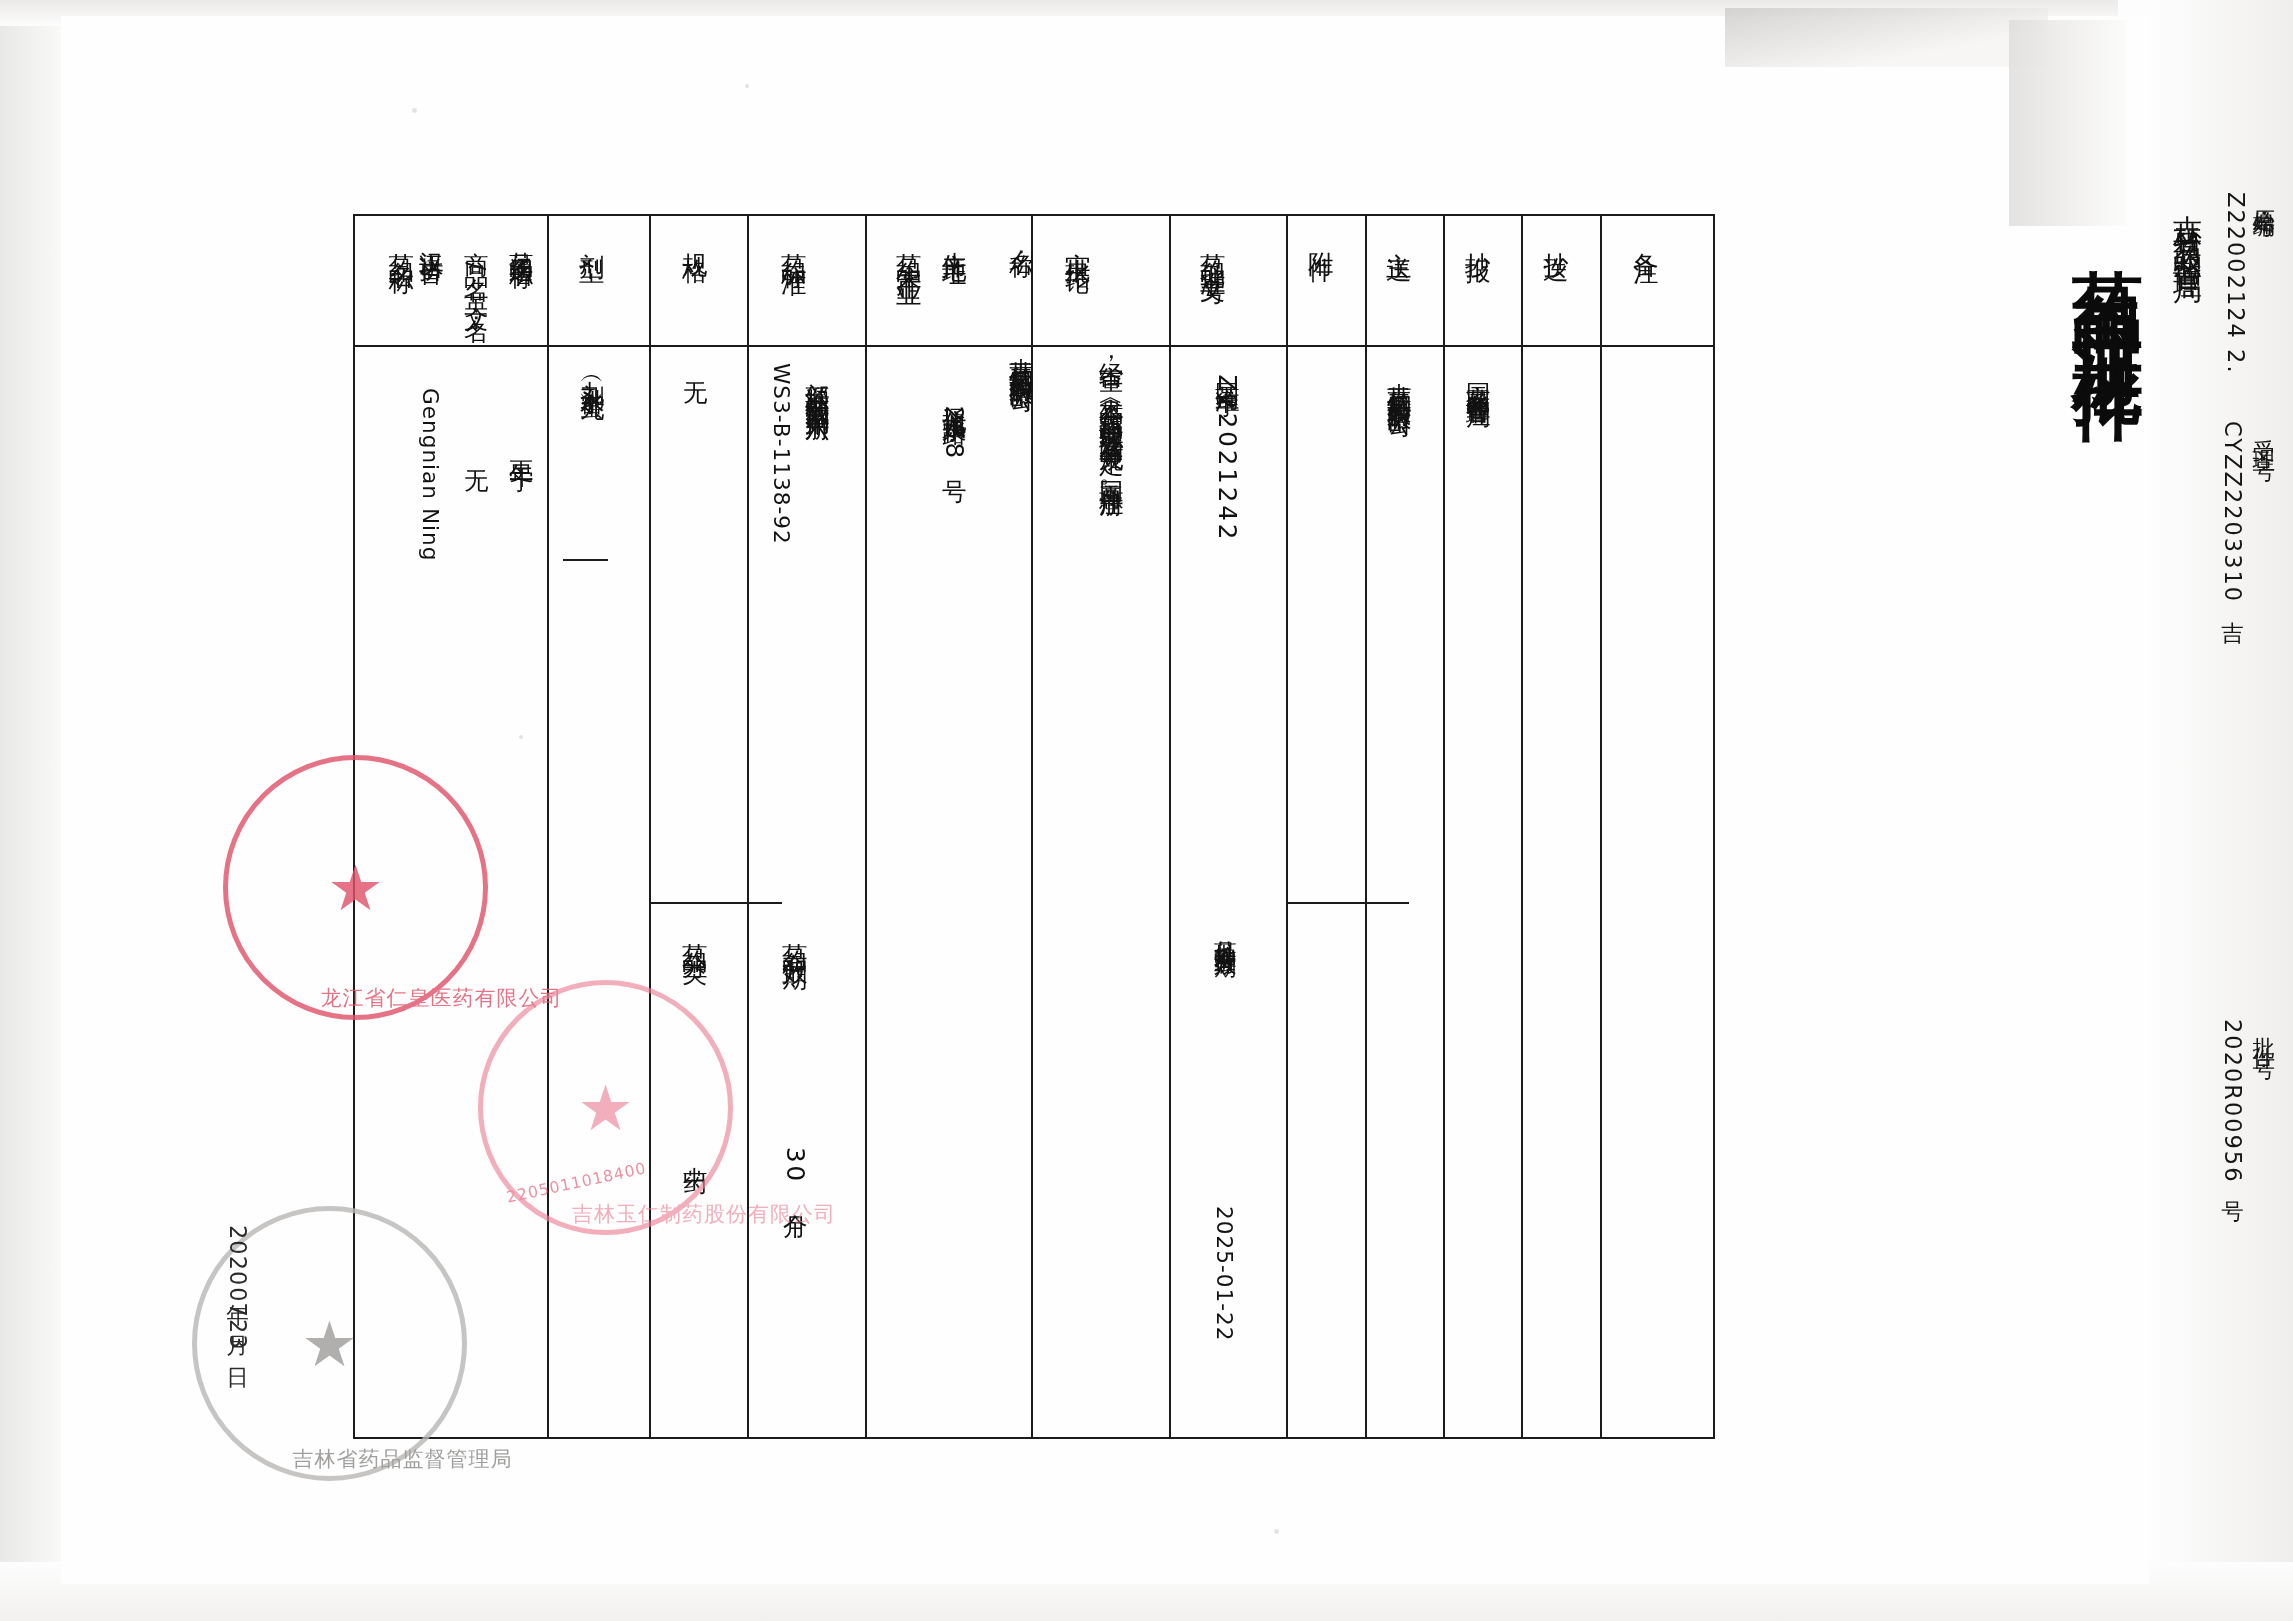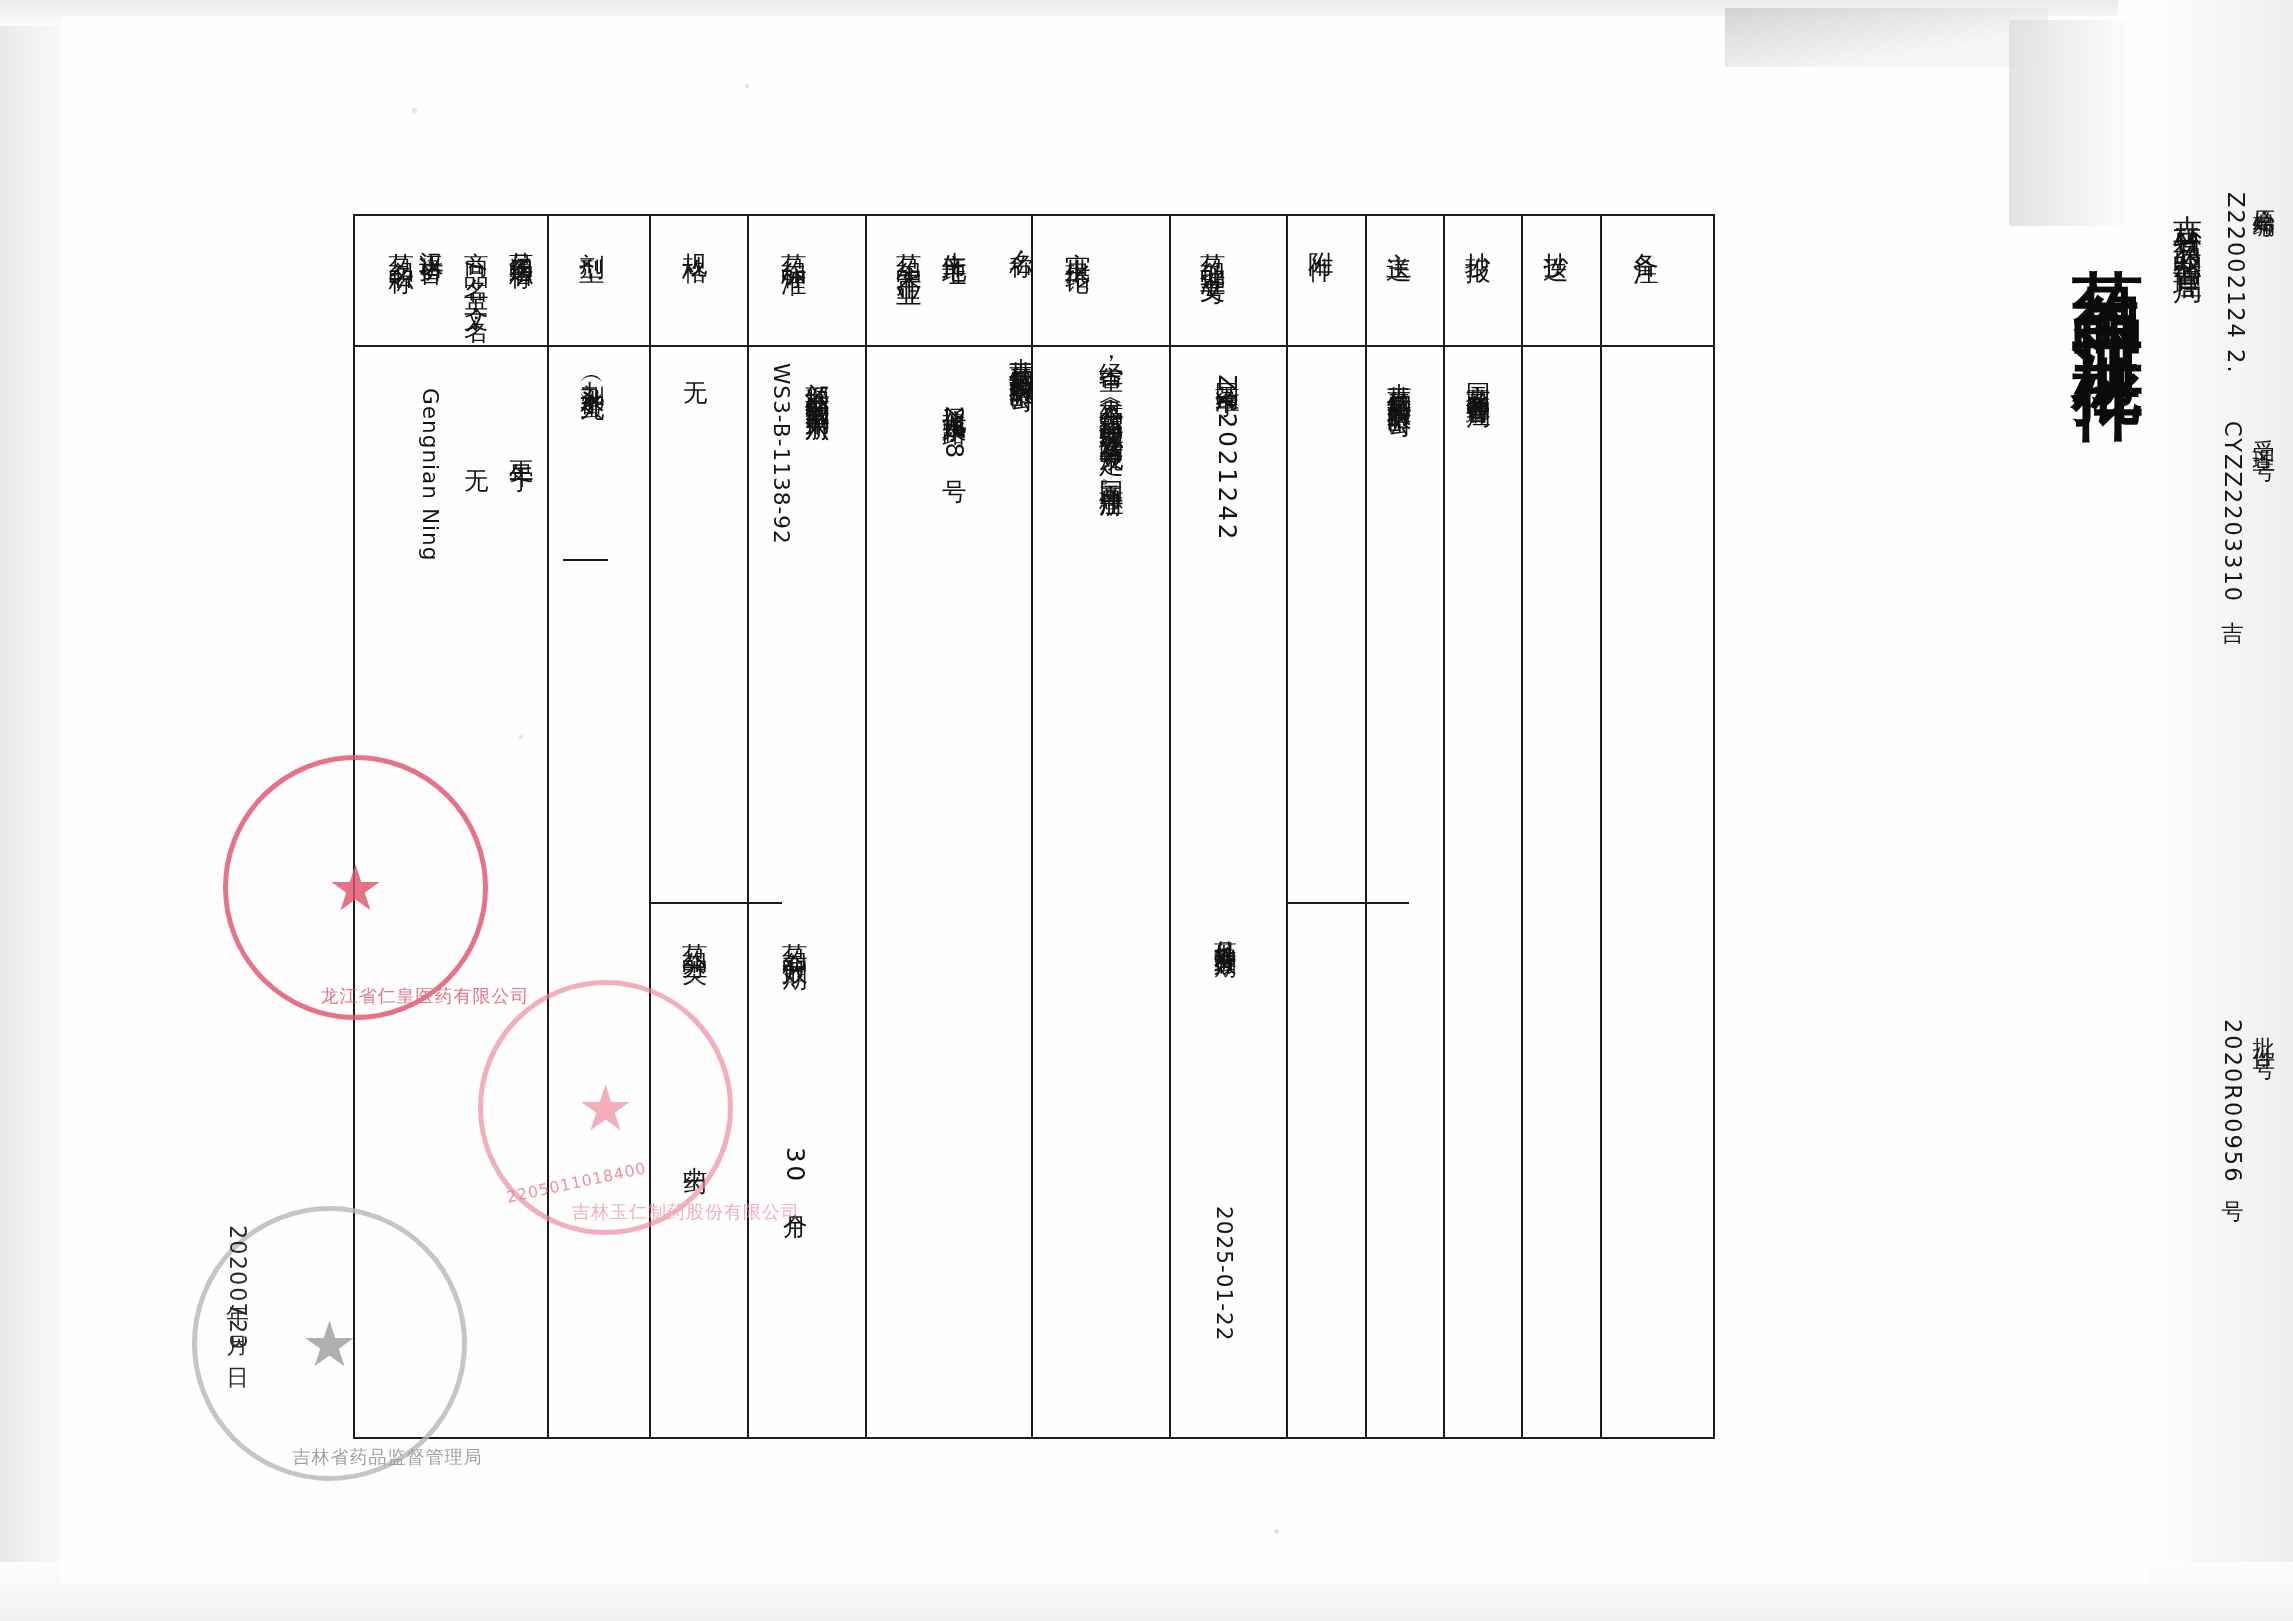--- a/index.html
+++ b/index.html
@@ -118,21 +118,21 @@
   .seal .star{
     position:absolute; left:50%; top:50%;
     transform:translate(-50%,-50%);
     font-size:63px; color:#e0556b; line-height:1;
   }
   .seal-text{
     position:absolute; left:0; top:0; width:100%; height:100%;
   }
   .seal-text span{
     position:absolute; left:50%; top:50%;
-    font-size:18px; letter-spacing:1px;
+    font-size:21px; letter-spacing:1px;
     transform-origin:0 0;
     white-space:nowrap;
     color:#e0556b;
   }
   .seal-code{
     position:absolute; color:#e0556b; font-size:15.7px; letter-spacing:1px;
     transform:rotate(-12deg);
   }
   .seal-date{
     position:absolute; color:#2b2b2b; font-size:22.5px; letter-spacing:1px;

